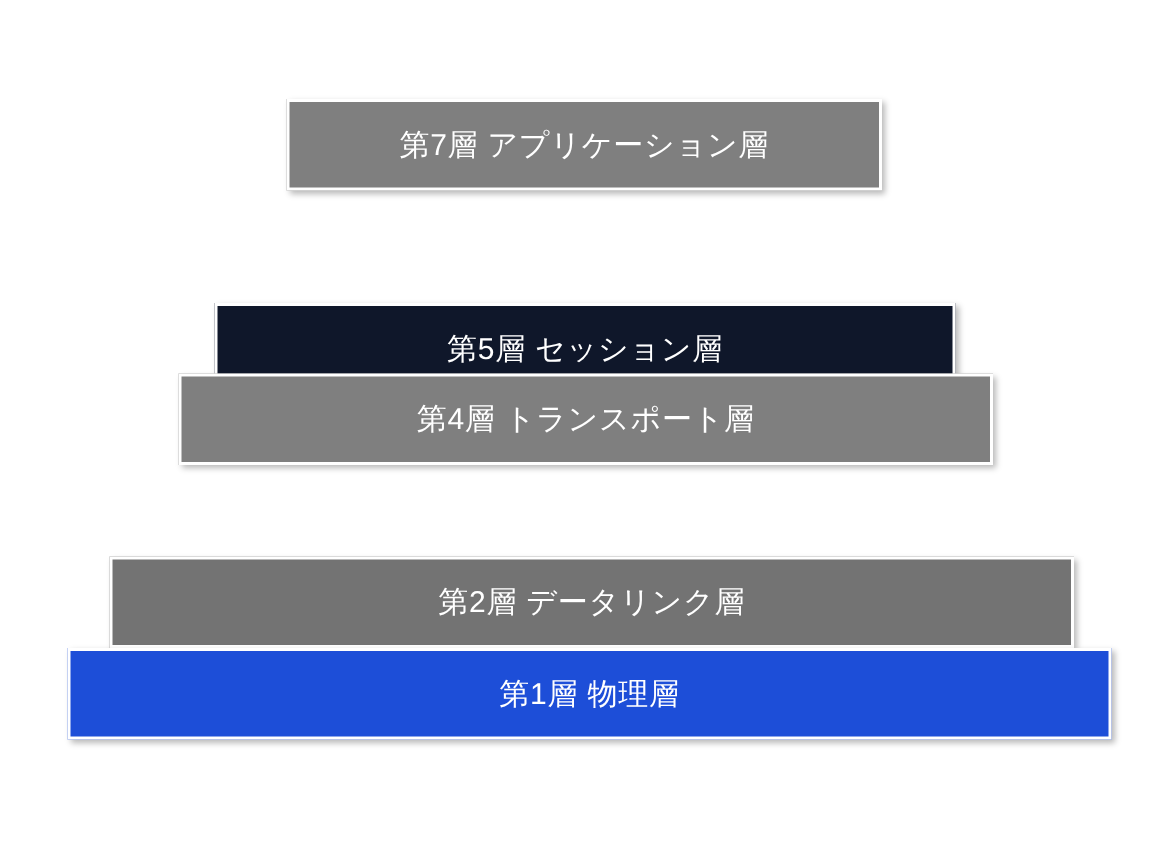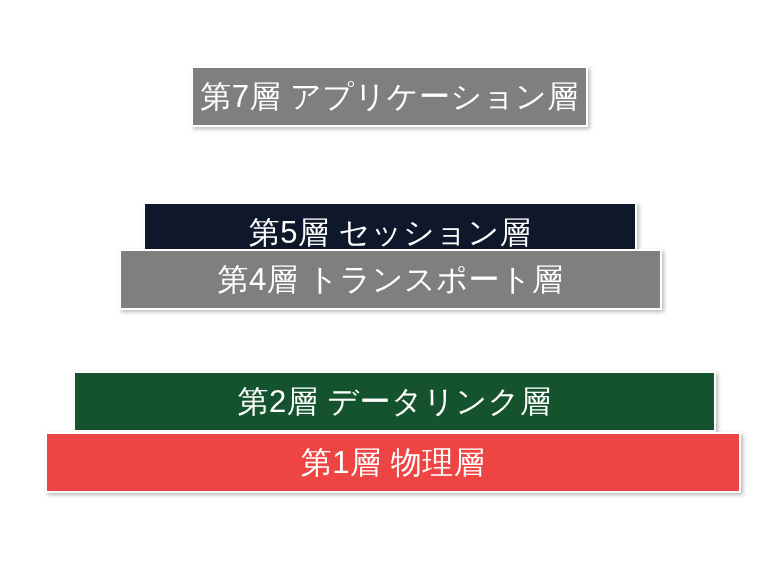--- a/index.html
+++ b/index.html
@@ -27,40 +27,40 @@
     box-sizing: border-box;
     border: 2px solid #ffffff;
     box-shadow: 2px 2px 4px rgba(0, 0, 0, 0.28);
     display: flex;
     align-items: center;
     justify-content: center;
   }
 
   .layer-label {
     color: #ffffff;
-    font-size: 31px;
+    font-size: 20px;
     line-height: 1;
     letter-spacing: 0.5px;
     white-space: nowrap;
     font-weight: normal;
     text-align: center;
   }
 </style>
 </head>
 <body>
 
 <div id="stack">
     <div class="layer-bar" style="left: 191px; top: 66px; width: 397px; height: 61px; background: rgb(127, 127, 127);">
       <span class="layer-label">第7層 アプリケーション層</span>
     </div>
     <div class="layer-bar" style="left: 143px; top: 202px; width: 494px; height: 61px; background: #0f172a;">
       <span class="layer-label">第5層 セッション層</span>
     </div>
     <div class="layer-bar" style="left: 119px; top: 249px; width: 543px; height: 61px; background: rgb(127, 127, 127);">
       <span class="layer-label">第4層 トランスポート層</span>
     </div>
-    <div class="layer-bar" style="left: 73px; top: 371px; width: 643px; height: 61px; background: #14532d;">
+    <div class="layer-bar" style="left: 73px; top: 371px; width: 643px; height: 61px; background: #737373;">
       <span class="layer-label">第2層 データリンク層</span>
     </div>
-    <div class="layer-bar" style="left: 45px; top: 432px; width: 696px; height: 61px; background: #ef4444;">
+    <div class="layer-bar" style="left: 45px; top: 432px; width: 696px; height: 61px; background: #1d4ed8;">
       <span class="layer-label">第1層 物理層</span>
     </div>
   </div>
 
 </body></html>

